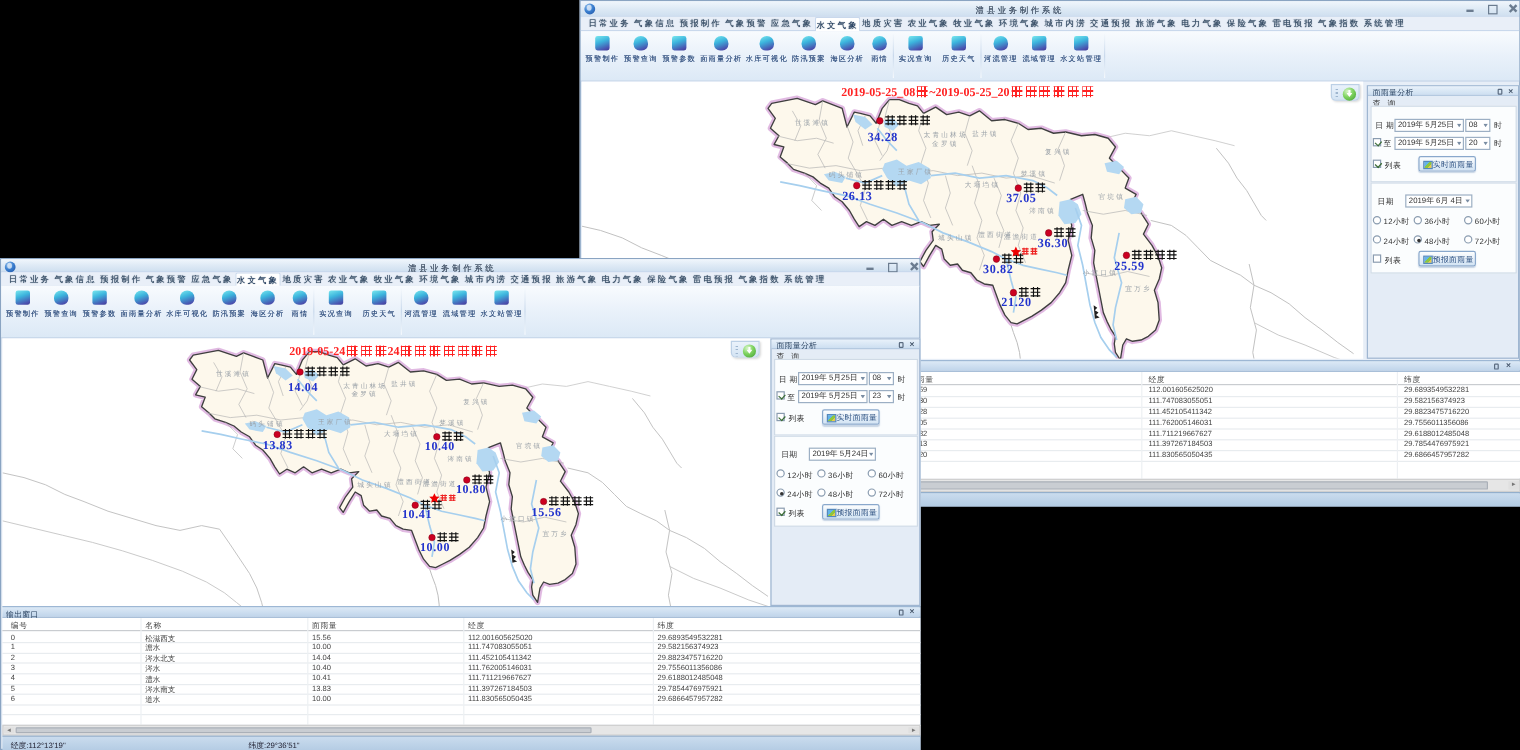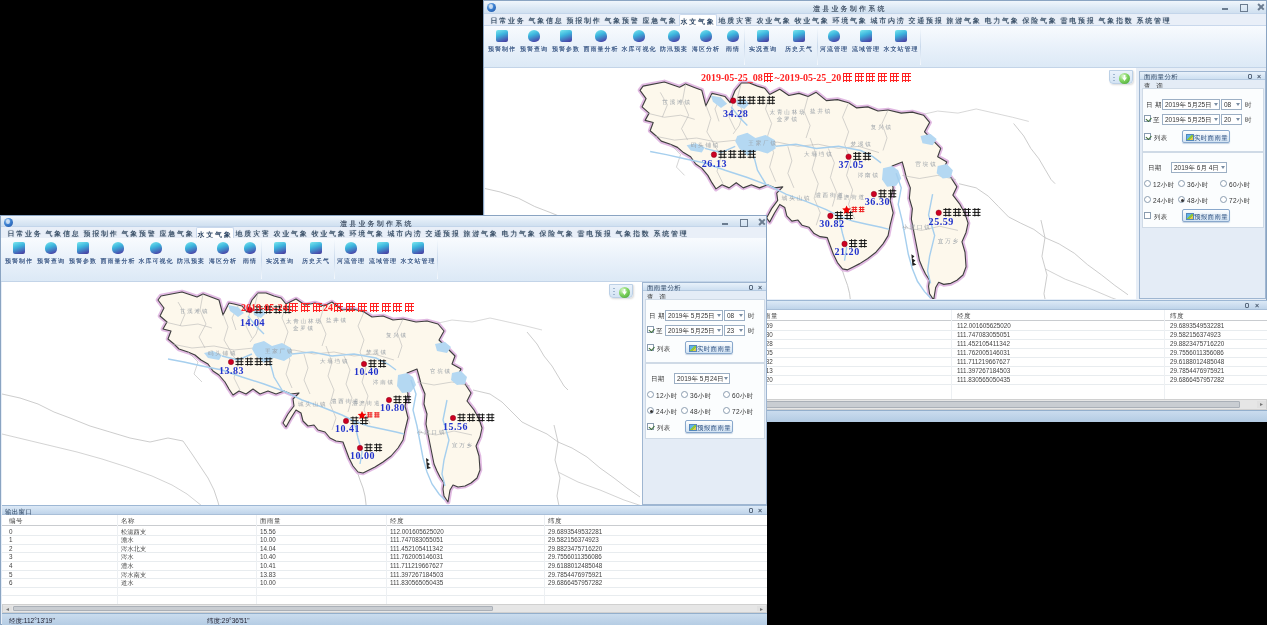--- a/index.html
+++ b/index.html
@@ -566,21 +566,21 @@
           <path d="M455.5,132.78 h8 M455.5,135.66 h8 M455.5,138.54 h8 M457.9,131.5 v8 M461.26,131.5 v8" stroke="#111" stroke-width="0.95" fill="none"></path>
           <path d="M465.1,132.78 h8 M465.1,135.66 h8 M465.1,138.54 h8 M467.5,131.5 v8 M470.86,131.5 v8" stroke="#111" stroke-width="0.95" fill="none"></path>
           <path d="M474.7,132.78 h8 M474.7,135.66 h8 M474.7,138.54 h8 M477.09999999999997,131.5 v8 M480.46,131.5 v8" stroke="#111" stroke-width="0.95" fill="none"></path>
           <path d="M484.3,132.78 h8 M484.3,135.66 h8 M484.3,138.54 h8 M486.7,131.5 v8 M490.06,131.5 v8" stroke="#111" stroke-width="0.95" fill="none"></path>
           <text x="441" y="148" font-size="10" font-weight="bold" fill="#2233cc" font-family="Liberation Serif" letter-spacing="0.5">15.56</text>
           <path d="M360,129 l1.3,2.7 3,0.3 -2.2,2 0.6,3 -2.7,-1.5 -2.7,1.5 0.6,-3 -2.2,-2 3,-0.3 Z" fill="#ee0000"></path>
           <path d="M365,130.88 h5.5 M365,132.86 h5.5 M365,134.84 h5.5 M366.65,130 v5.5 M368.96,130 v5.5" stroke="#ee2222" stroke-width="0.95" fill="none"></path>
           <path d="M372.1,130.88 h5.5 M372.1,132.86 h5.5 M372.1,134.84 h5.5 M373.75,130 v5.5 M376.06,130 v5.5" stroke="#ee2222" stroke-width="0.95" fill="none"></path>
         </g>
       </svg>
-    <div class="redtitle" style="left:239px;top:20px">2019-05-24<i class="g"></i><i class="g"></i><i class="g"></i>24<i class="g"></i><i class="g"></i><i class="g"></i><i class="g"></i><i class="g"></i><i class="g"></i><i class="g"></i></div>
+    <div class="redtitle" style="left:239px;top:6px">2019-05-24<i class="g"></i><i class="g"></i><i class="g"></i>24<i class="g"></i><i class="g"></i><i class="g"></i><i class="g"></i><i class="g"></i><i class="g"></i><i class="g"></i></div>
     <div class="gtool" style="left:607px;top:2px">
         <div class="grip"></div>
         <div class="gball"></div>
       </div>
   </div>
   <div class="dock" style="left:641px;top:66px;width:125px;height:223px">
     <div class="dockbar"></div>
       <div class="docktitle">面雨量分析</div>
     <div class="pin" style="right:13px"></div>
       <div class="xx" style="right:4px">×</div>

